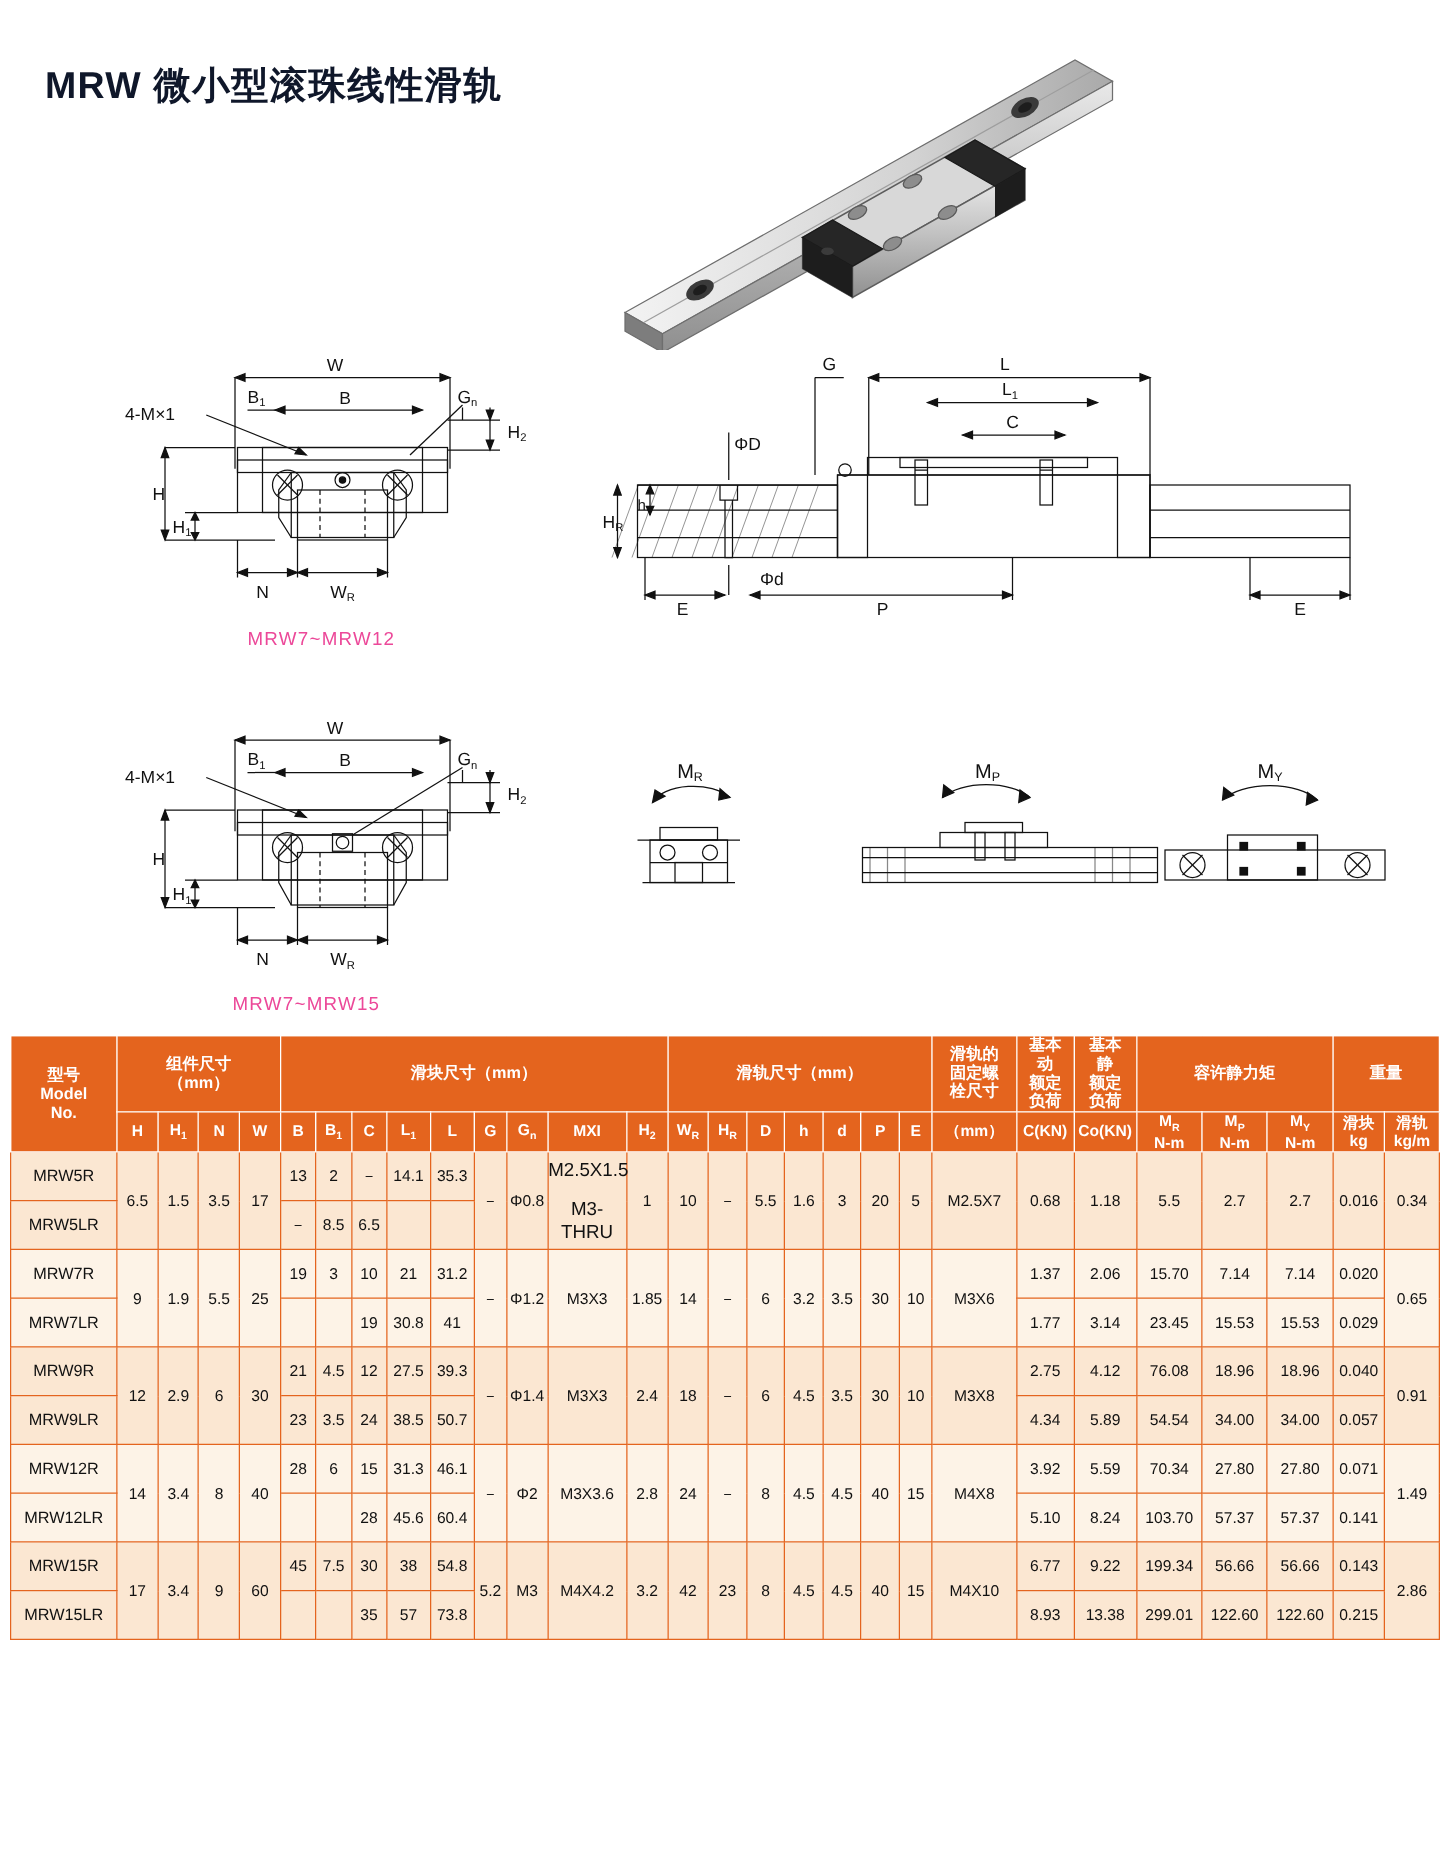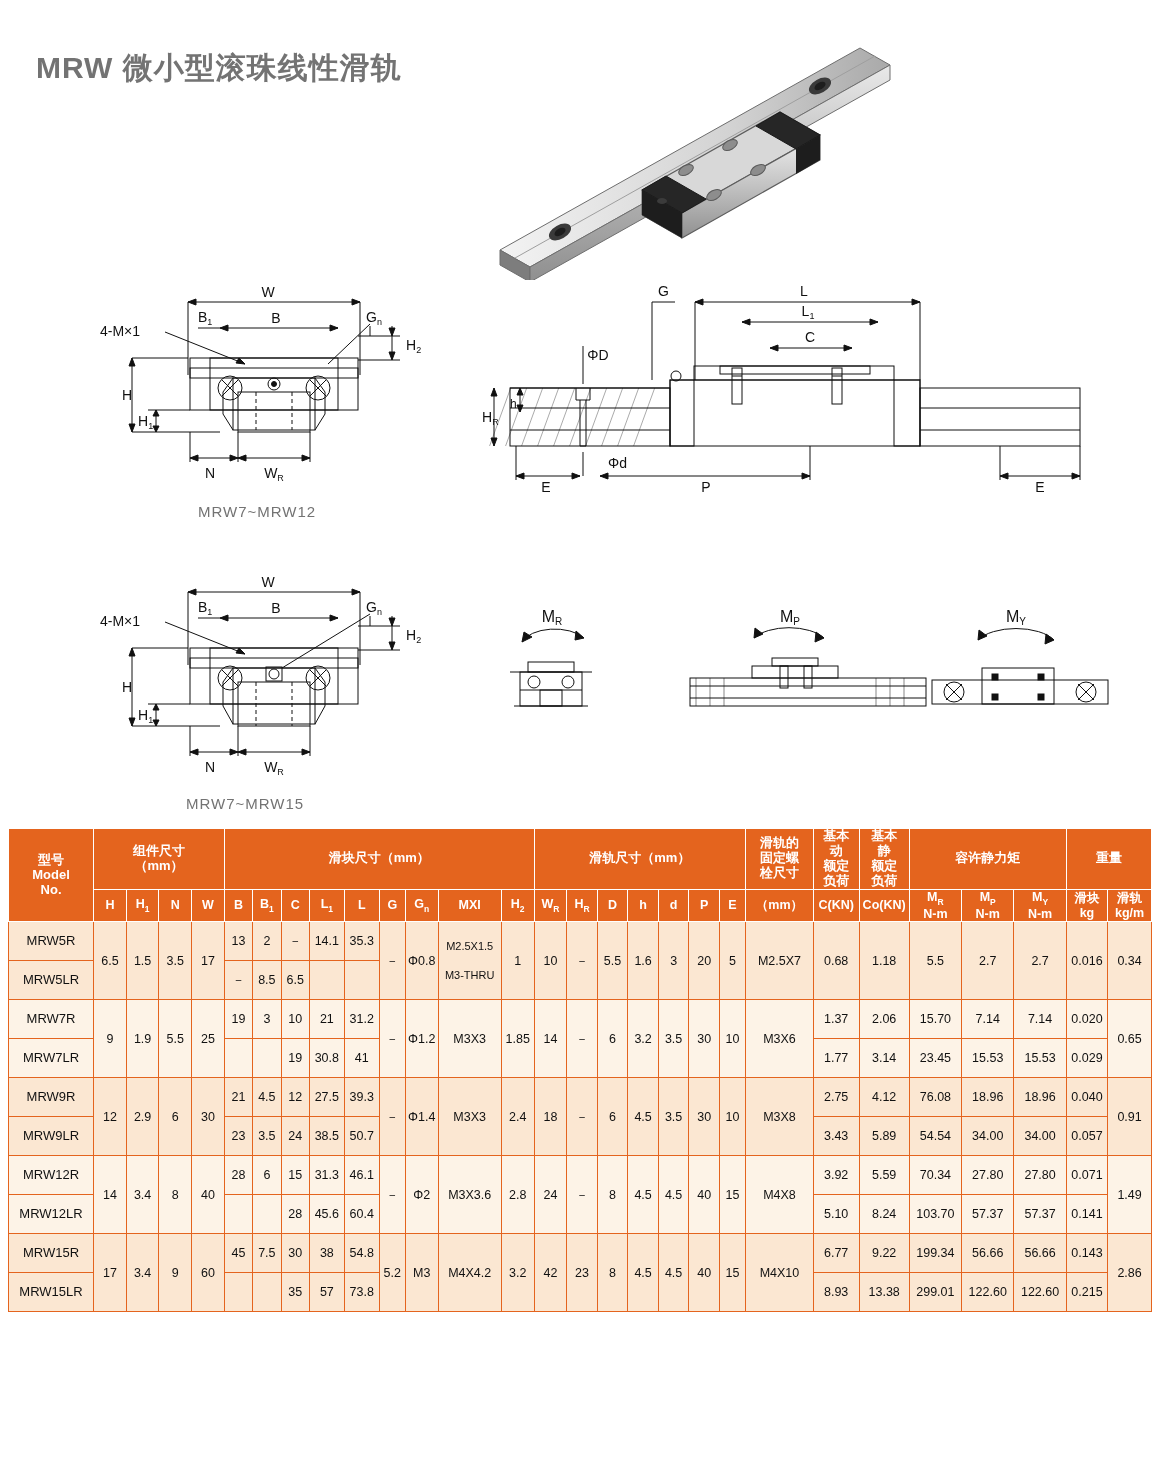--- a/index.html
+++ b/index.html
@@ -5,28 +5,28 @@
   html,body{margin:0;padding:0;}
   body{
     width:1160px;height:1480px;position:relative;
     background:#ffffff;
     font-family:"Liberation Sans", sans-serif;
     color:#111;
     overflow:hidden;
   }
   .page-title{
     position:absolute;left:36px;top:48px;
-    font-size:30px;font-weight:bold;letter-spacing:1px;color:#737373;
+    font-size:30px;font-weight:bold;letter-spacing:1px;color:#0f172a;
   }
   
   .photo{position:absolute;left:490px;top:20px;width:640px;height:260px;}
   
   .dwg{position:absolute;}
   .cap{
-    position:absolute;font-size:15px;letter-spacing:1px;color:#737373;
+    position:absolute;font-size:15px;letter-spacing:1px;color:#ec4899;
     white-space:nowrap;
   }
   
   .tbl-wrap{position:absolute;left:8px;top:828px;width:1144px;}
   table.spec{
     border-collapse:collapse;width:1144px;
     font-size:12.5px;color:#111;
     table-layout:fixed;
   }
   table.spec th,table.spec td{
@@ -36,21 +36,21 @@
   }
   table.spec thead th{
     background:#e4641e;color:#ffffff;font-weight:bold;
     border:1px solid #ffffff;
     font-size:13px;
   }
   table.spec thead th.sub{font-size:12.5px;}
   table.spec tbody td{background:#fbe7d2;height:38px;}
   table.spec tbody tr.alt td{background:#fdf3e7;}
   .model-cell{text-align:left;padding-left:6px;font-size:13px;white-space:nowrap;}
-  .tiny{font-size:11px;}
+  .tiny{font-size:15px;}
   sub{font-size:8.5px;}
 </style>
 </head>
 <body>
 
 <div class="page-title">MRW 微小型滚珠线性滑轨</div>
 
 <div class="photo">
 <svg width="640" height="260" viewBox="0 0 640 260">
   <defs>
@@ -602,21 +602,21 @@
           <td>0.040</td>
           <td rowspan="2">0.91</td>
         </tr>
         <tr>
           <td class="model-cell">MRW9LR</td>
           <td>23</td>
           <td>3.5</td>
           <td>24</td>
           <td>38.5</td>
           <td>50.7</td>
-          <td>3.43</td>
+          <td>4.34</td>
           <td>5.89</td>
           <td>54.54</td>
           <td>34.00</td>
           <td>34.00</td>
           <td>0.057</td>
         </tr>
         <tr class="alt">
           <td class="model-cell">MRW12R</td>
           <td rowspan="2">14</td>
           <td rowspan="2">3.4</td>

